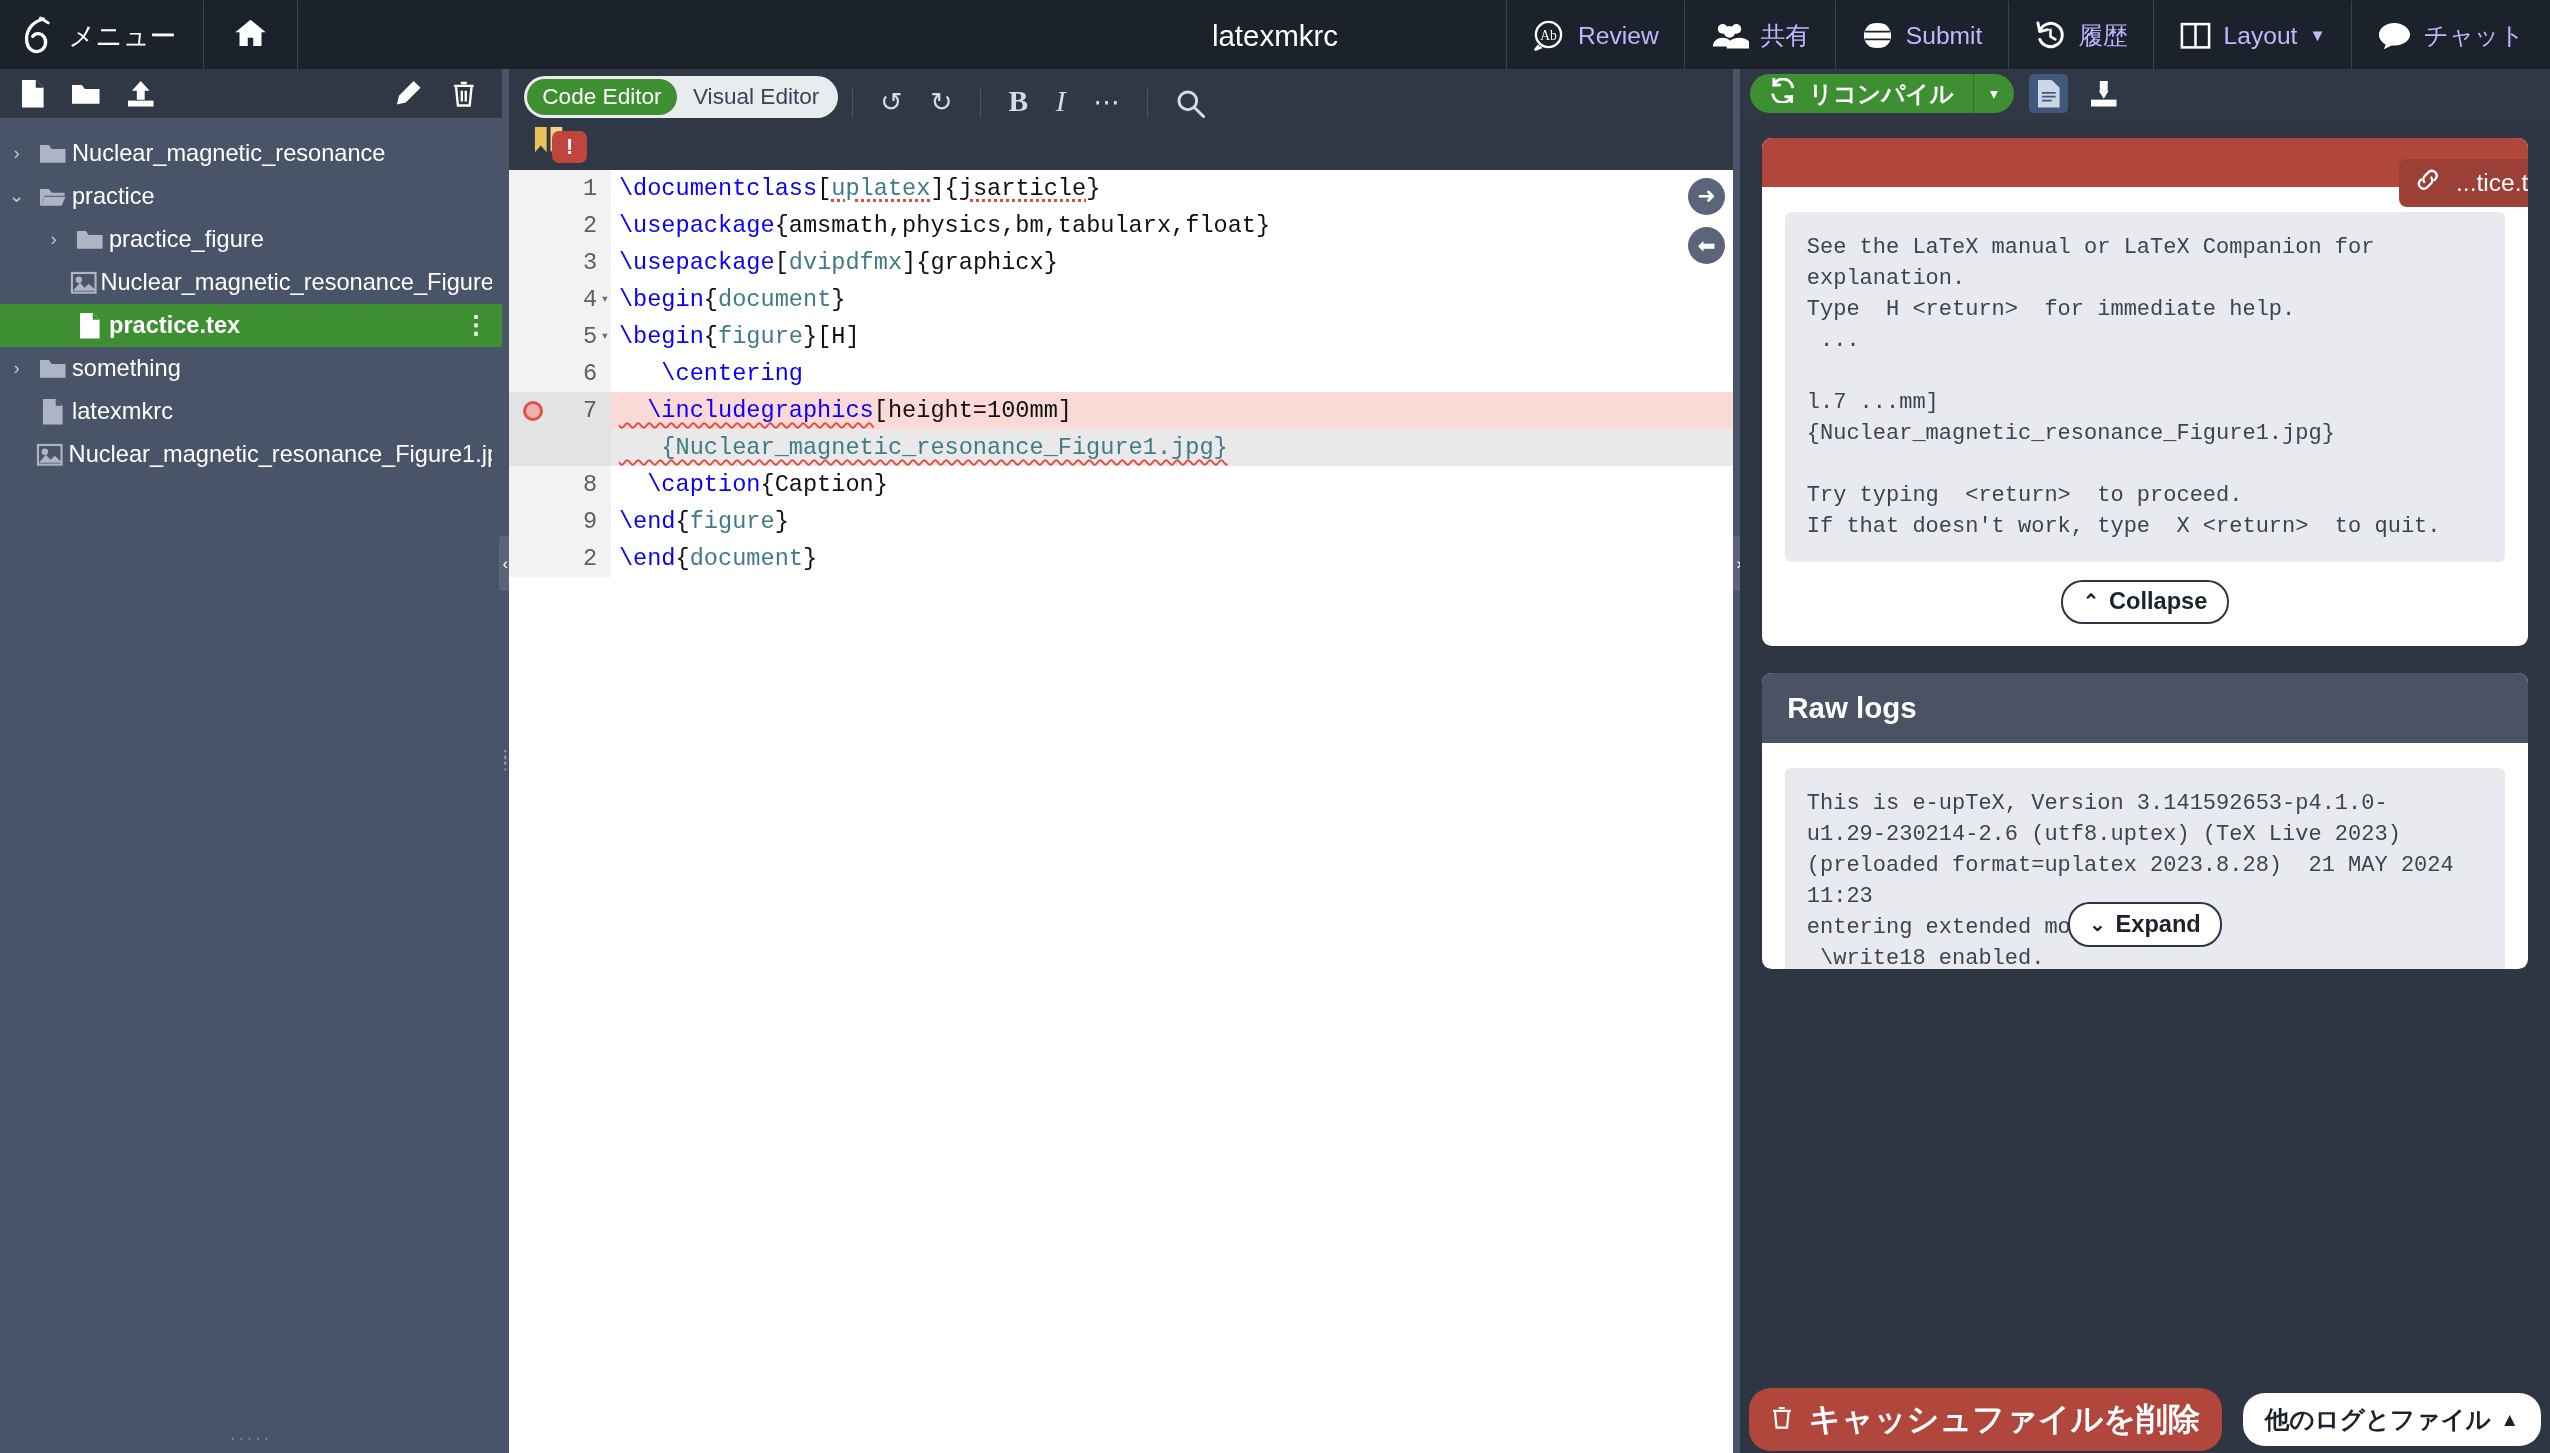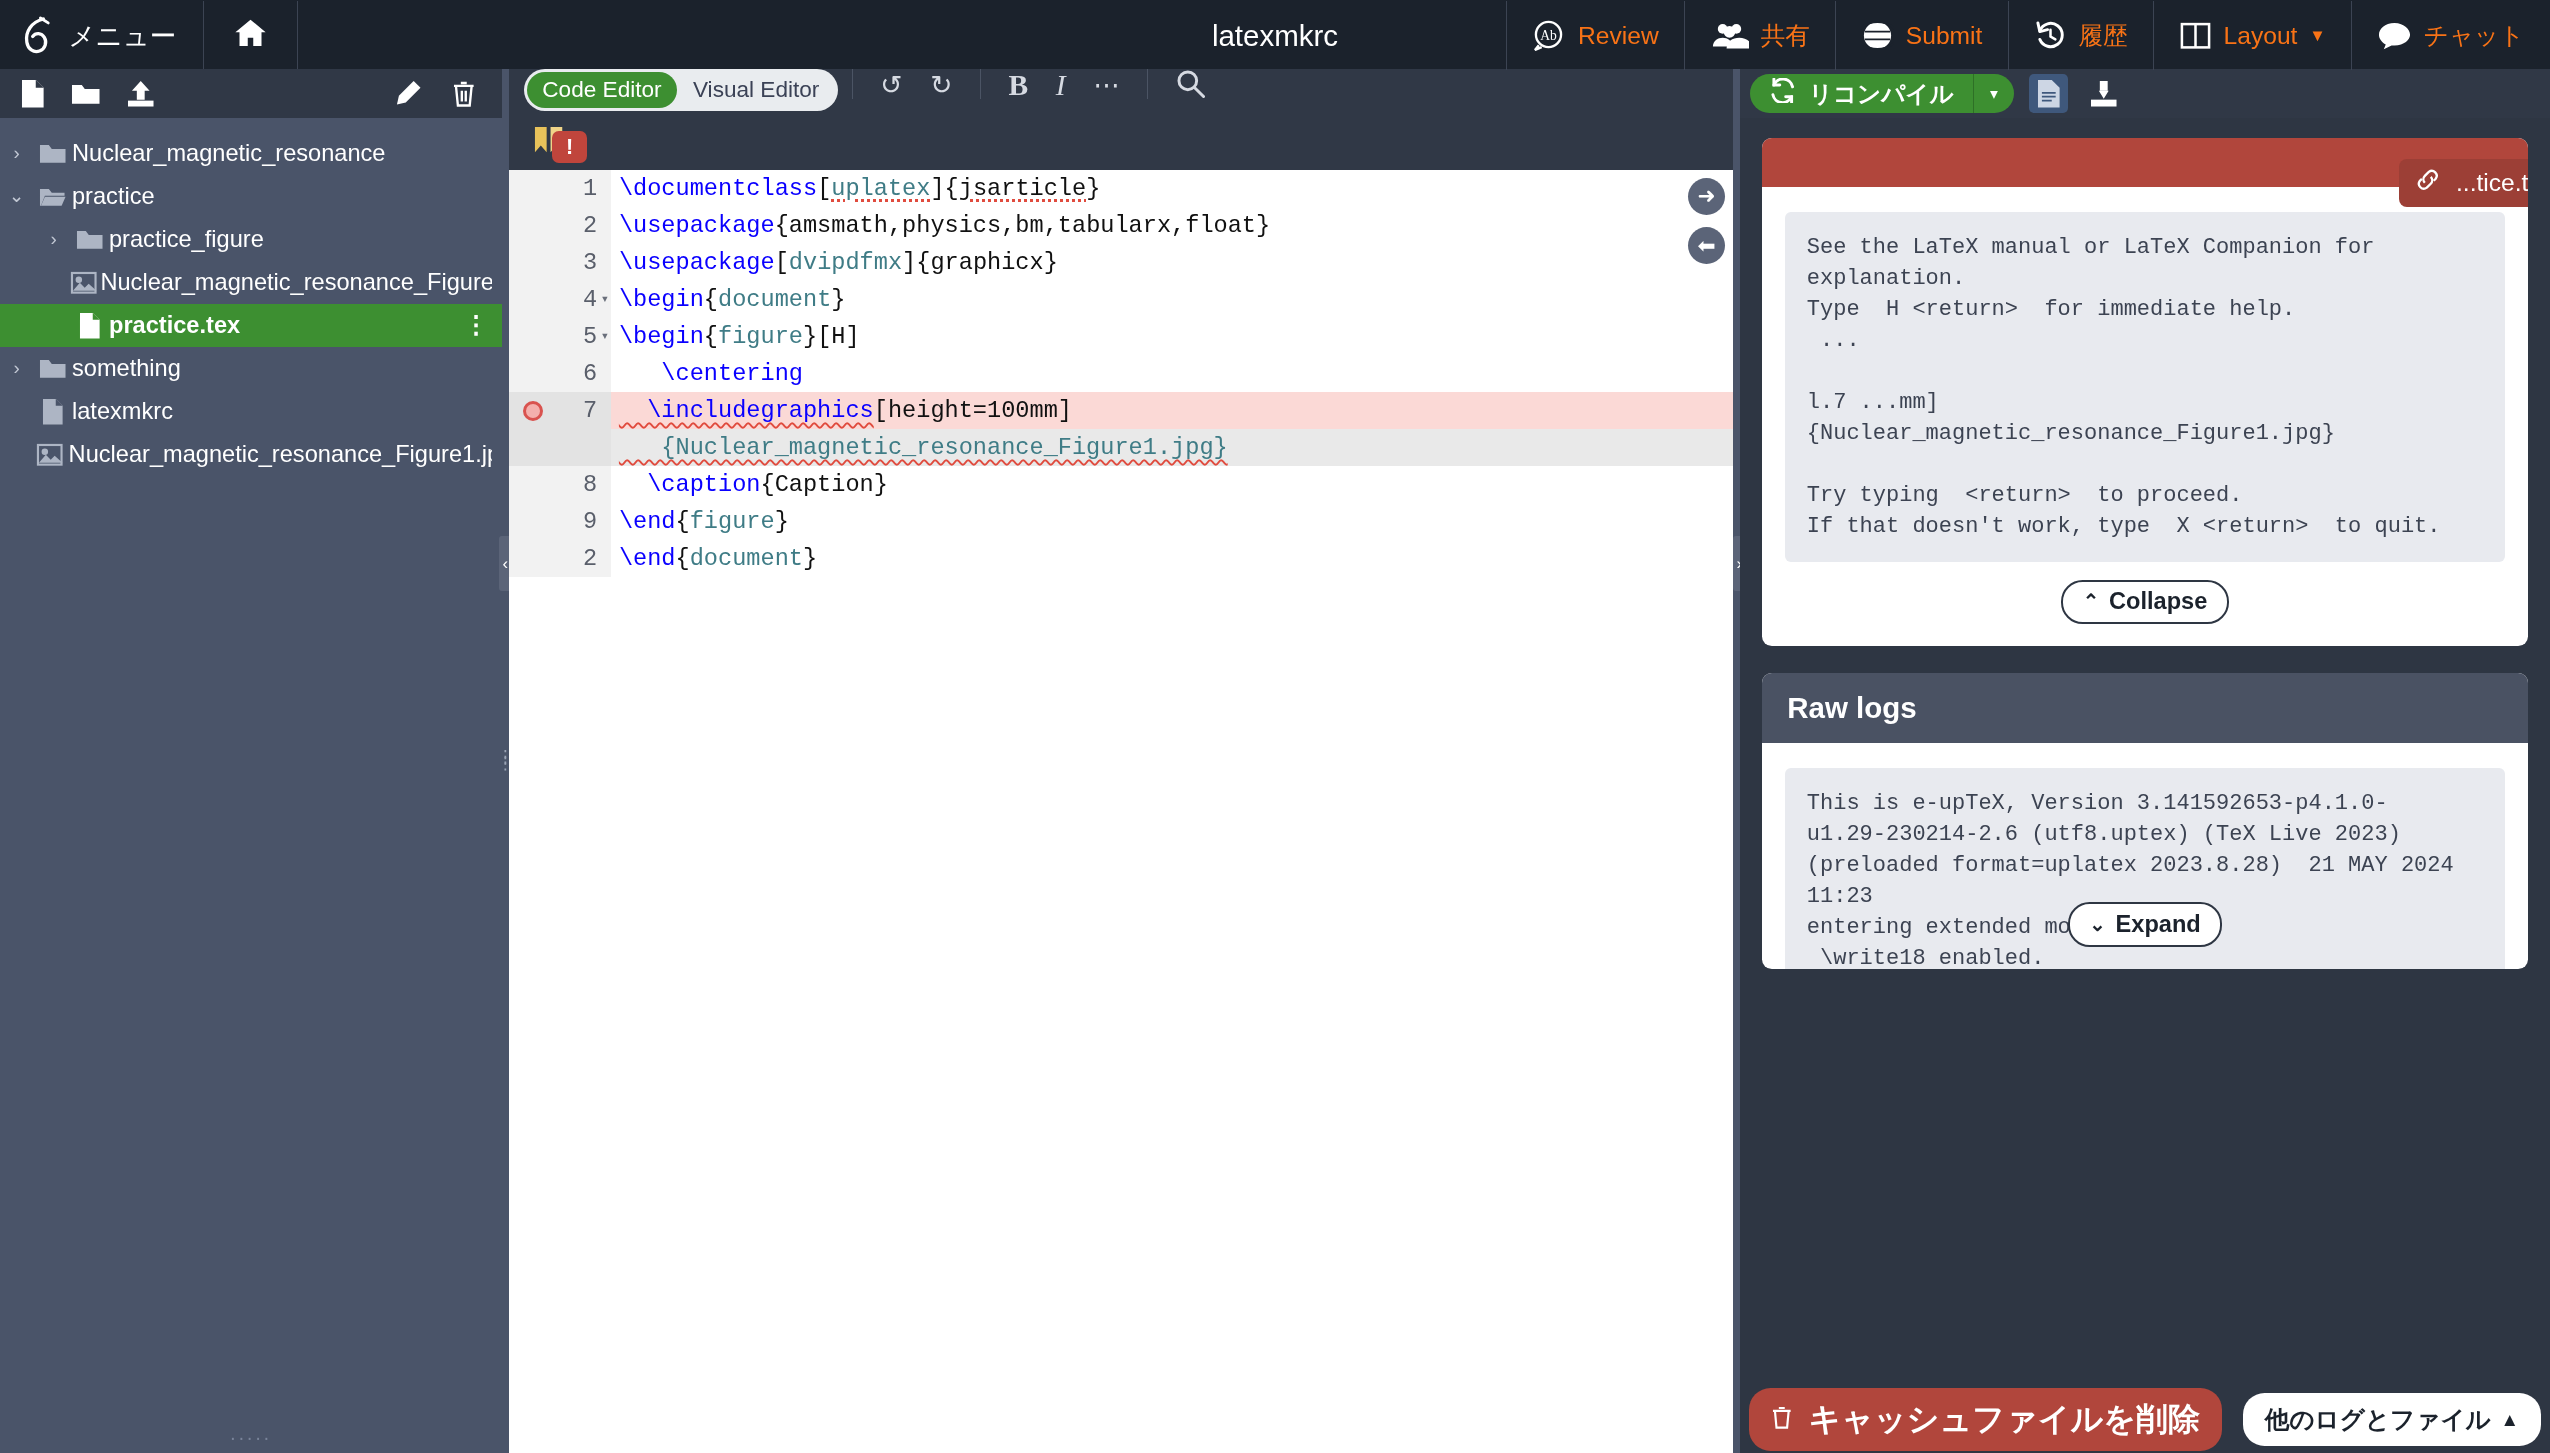--- a/index.html
+++ b/index.html
@@ -31,21 +31,21 @@
     padding: 8.8px 21.6px; border-radius: 21.6px; letter-spacing: 0.5px;
   }
   .tb-spacer { flex: 1; }
   .tb-title {
     position: absolute; left: 0; right: 0; top: 0; height: 69px;
     display: flex; align-items: center; justify-content: center;
     color: #fff; font-size: 29.5px; pointer-events: none;
   }
   .tb-right { display: flex; align-items: stretch; z-index: 2; }
   .tb-btn {
-    display: flex; align-items: center; gap: 11.8px; color: #f97316;
+    display: flex; align-items: center; gap: 11.8px; color: #c4b5fd;
     padding: 0 25.6px; font-size: 24.6px; position: relative;
   }
   .tb-btn::before {
     content: ""; position: absolute; left: 0; top: 0; bottom: 0;
     width: 1px; background: #3c4453;
   }
   .tb-ico { display: inline-flex; align-items: center; }
 
   
   .sidebar {
@@ -93,21 +93,21 @@
     display: flex; align-items: center; justify-content: center;
     color: #fff; font-size: 16.7px; border-radius: 2.9px;
   }
 
   
   .editor-pane {
     position: absolute; left: 509px; top: 69px; width: 1224px; height: 1384px;
     background: #fff;
   }
   .ed-toolbar {
-    height: 49px; background: #303846; display: flex; align-items: flex-start;
+    height: 49px; background: #303846; display: flex; align-items: flex-end;
     padding-left: 14.7px; gap: 0;
   }
   .toggle-group {
     display: flex; background: #e9ecef; border-radius: 21.6px; padding: 2.9px; gap: 0;
   }
   .toggle-btn {
     font-size: 22.6px; padding: 4.9px 15.7px; border-radius: 19.7px; color: #3b4256;
     cursor: pointer; white-space: nowrap;
   }
   .toggle-btn.active { background: #3d8f31; color: #fff; }

